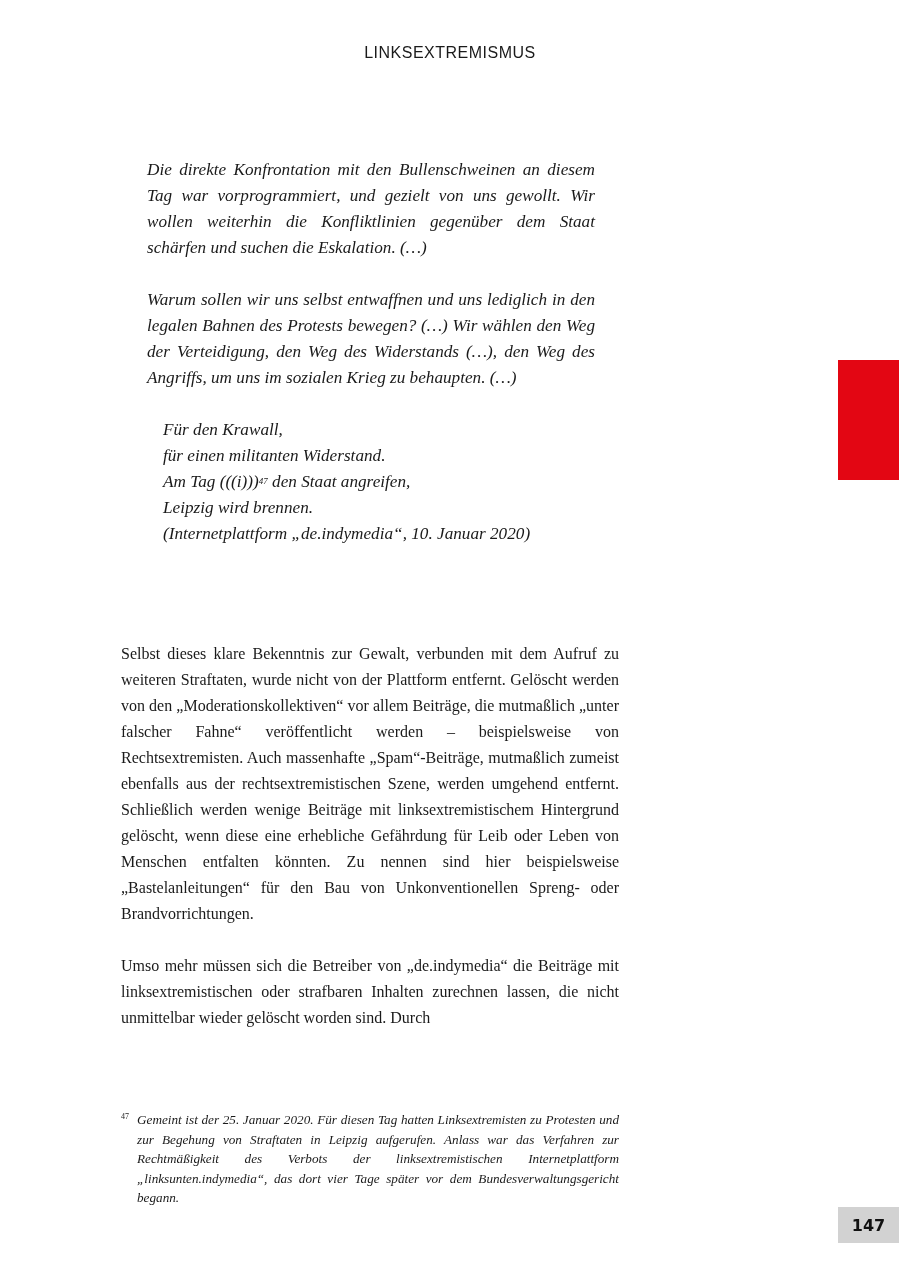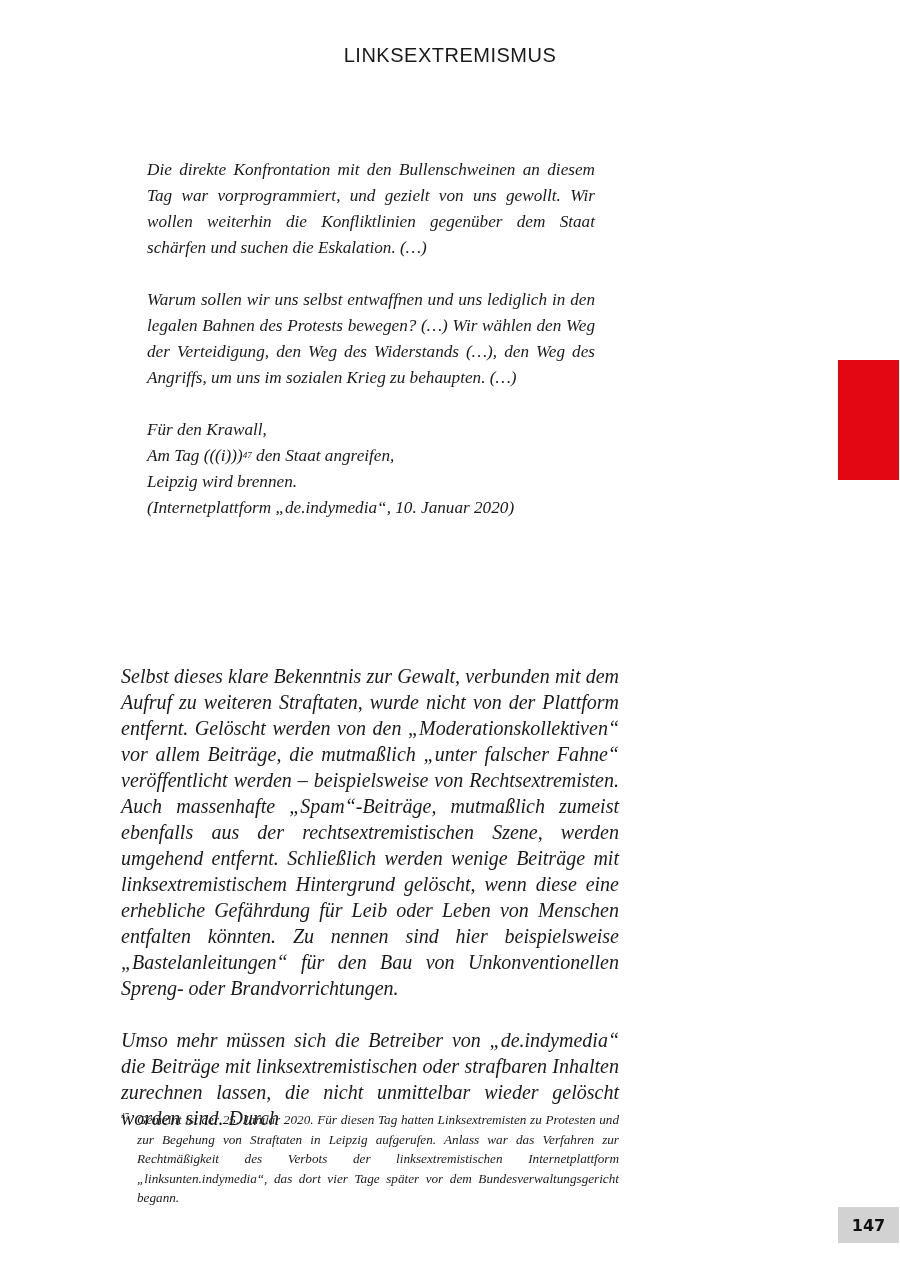--- a/index.html
+++ b/index.html
@@ -1,31 +1,31 @@
 <!DOCTYPE html>
 <html><head>
 <meta charset="utf-8">
 <style>
   html, body { margin:0; padding:0; background:#ffffff; }
   body { width:900px; height:1276px; position:relative; overflow:hidden; color:#1a1a1a; }
   .running-head {
     position:absolute; top:44px; left:0; width:900px; text-align:center;
-    font-family:"Liberation Sans", sans-serif; font-size:20px; letter-spacing:0.5px; color:#1a1a1a;
+    font-family:"Liberation Sans", sans-serif; font-size:16px; letter-spacing:0.5px; color:#1a1a1a;
   }
   .quote {
     position:absolute; left:147px; width:448px; top:145px;
     font-family:"Liberation Serif", serif; font-style:italic; font-size:17.2px; line-height:26px;
   }
   .quote p { margin:12px 0 26px 0; text-align:justify; }
-  .quote .verse { margin:0; }
+  .quote .verse { margin:16px; }
   .quote .verse span { display:block; }
   .quote sup { font-size:9px; vertical-align:top; position:relative; top:-1px; }
   .body-text {
-    position:absolute; left:121px; width:498px; top:663px;
-    font-family:"Liberation Serif", serif; font-size:20px; line-height:26px;font-style:italic;
+    position:absolute; left:121px; width:498px; top:641px;
+    font-family:"Liberation Serif", serif; font-size:16px; line-height:26px;
   }
   .body-text p { margin:0 0 26px 0; text-align:justify; hyphens:manual; }
   .footnote {
     position:absolute; left:121px; width:498px; top:1110px;
     font-family:"Liberation Serif", serif; font-size:13.2px; line-height:19.5px;
   }
   .footnote .fn-num { position:absolute; left:0; top:-3px; font-size:8px; }
   .footnote .fn-text { margin-left:16px; text-align:justify;font-style:italic; }
   .thumb-tab { position:absolute; left:838px; top:360px; width:61px; height:120px; background:#e30613; }
   .page-box {
@@ -39,20 +39,21 @@
 
 <div class="running-head">LINKSEXTREMISMUS</div>
 
 <div class="thumb-tab"></div>
 
 <div class="quote">
   <p>Die direkte Konfrontation mit den Bullenschweinen an die­sem Tag war vorprogrammiert, und gezielt von uns gewollt. Wir wollen weiterhin die Konfliktlinien gegenüber dem Staat schärfen und suchen die Eskalation. (…)</p>
   <p>Warum sollen wir uns selbst entwaffnen und uns lediglich in den legalen Bahnen des Protests bewegen? (…) Wir wählen den Weg der Verteidigung, den Weg des Widerstands (…), den Weg des Angriffs, um uns im sozialen Krieg zu behaupten. (…)</p>
   <div class="verse">
     <span>Für den Krawall,</span>
+    <span>für einen militanten Widerstand.</span>
     <span><span style="display:inline">Am Tag (((i)))</span><sup>47</sup><span style="display:inline"> den Staat angreifen,</span></span>
     <span>Leipzig wird brennen.</span>
     <span>(Internetplattform „de.indymedia“, 10. Januar 2020)</span>
   </div>
 </div>
 
 <div class="body-text">
   <p>Selbst dieses klare Bekenntnis zur Gewalt, verbunden mit dem Aufruf zu weiteren Straftaten, wurde nicht von der Plattform ent­fernt. Gelöscht werden von den „Moderationskollektiven“ vor al­lem Beiträge, die mutmaßlich „unter falscher Fahne“ veröffentlicht werden – beispielsweise von Rechtsextremisten. Auch massenhafte „Spam“-Beiträge, mutmaßlich zumeist ebenfalls aus der rechts­extremistischen Szene, werden umgehend entfernt. Schließlich werden wenige Beiträge mit linksextremistischem Hintergrund gelöscht, wenn diese eine erhebliche Gefährdung für Leib oder Leben von Menschen entfalten könnten. Zu nennen sind hier bei­spielsweise „Bastelanleitungen“ für den Bau von Unkonventionel­len Spreng- oder Brandvorrichtungen.</p>
   <p>Umso mehr müssen sich die Betreiber von „de.indymedia“ die Bei­träge mit linksextremistischen oder strafbaren Inhalten zurechnen lassen, die nicht unmittelbar wieder gelöscht worden sind. Durch</p>
 </div>

